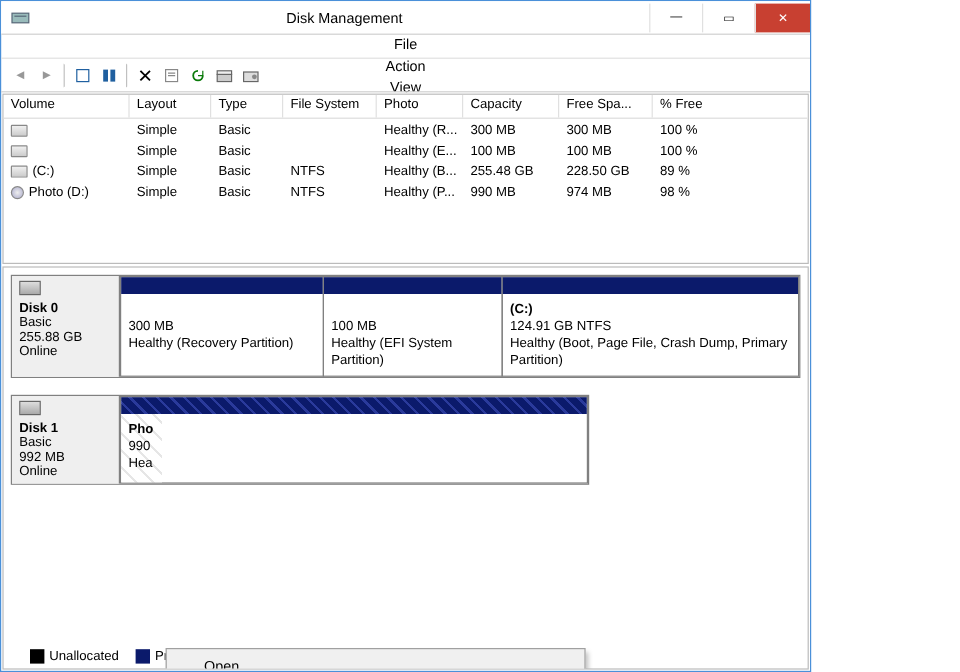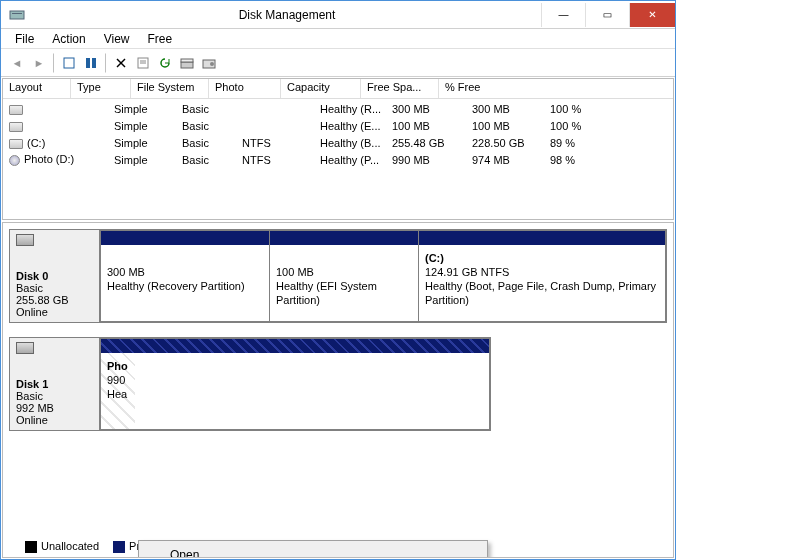--- a/index.html
+++ b/index.html
@@ -4,41 +4,41 @@
 <style>
   * { box-sizing: border-box; }
   html, body { margin:0; padding:0; font-family: "Segoe UI", Tahoma, sans-serif; font-size:12px; color:#000; background:#fff; }
   .window { width:676px; height:560px; border:1px solid #4a90d9; display:flex; flex-direction:column; background:#fff; }
   .titlebar { height:28px; background:#fff; display:flex; align-items:center; border-bottom:1px solid #d0d0d0; }
   .titlebar-title { flex:1; text-align:center; font-size:12px; }
   .titlebar-icon { width:24px; height:24px; margin:2px 4px; display:flex; align-items:center; justify-content:center; }
   .winbtns { display:flex; }
   .winbtn { width:44px; height:24px; display:flex; align-items:center; justify-content:center; font-size:10px; border-left:1px solid #e0e0e0; }
   .winbtn.close { background:#c84031; color:#fff; width:46px; }
-  .menubar { height:20px; display:flex; padding:0 6px; gap:2px; align-items:center; border-bottom:1px solid #e0e0e0; }
+  .menubar { height:20px; display:flex; padding:0 6px; gap:2px; align-items:center; border-bottom:1px solid #e0e0e0;flex-direction:column; }
   .menuitem { padding:1px 8px; }
   .toolbar { height:28px; display:flex; align-items:center; padding:0 6px; gap:2px; border-bottom:1px solid #d0d0d0; }
   .tbtn { width:20px; height:20px; display:flex; align-items:center; justify-content:center; border:1px solid transparent; font-size:11px; }
   .tbtn.sep { width:2px; border-left:1px solid #c0c0c0; margin:0 2px; }
   .tbtn.dis { opacity:0.4; }
   .listpane { flex:0 0 auto; border:1px solid #bbb; margin:1px; height:142px; overflow:hidden; }
   .listhead { display:flex; background:#fff; border-bottom:1px solid #ddd; height:20px; }
   .col { border-right:1px solid #e0e0e0; padding:2px 6px; font-size:11px; overflow:hidden; white-space:nowrap; }
   .c0{width:105px}.c1{width:68px}.c2{width:60px}.c3{width:78px}.c4{width:72px}.c5{width:80px}.c6{width:78px}.c7{width:60px; border-right:none;}
   .listrows { }
   .listrow { display:flex; height:17px; align-items:flex-end; }
   .cell { padding:1px 6px; font-size:11px; overflow:hidden; white-space:nowrap; }
   .volicon { display:inline-block; width:14px; height:10px; border:1px solid #888; background:linear-gradient(#f0f0f0,#ccc); border-radius:1px; margin-right:4px; vertical-align:middle; }
   .volicon.cd { border-radius:50%; width:11px; height:11px; background:radial-gradient(#eee,#aac); }
   .graphpane { flex:1; border:1px solid #bbb; margin:1px; overflow:hidden; position:relative; }
   .diskrow { display:flex; border:1px solid #808080; margin:6px 6px 0 6px; }
   .diskrow2 { margin-top:14px; }
   .diskinfo { width:90px; border-right:1px solid #808080; padding:4px 6px; font-size:11px; background:#efefef; }
   .diskinfo .di-icon { display:inline-block; width:18px; height:12px; border:1px solid #666; background:linear-gradient(#ddd,#aaa); margin-bottom:2px; }
-  .diskinfo b { display:block;margin-top:20px; }
+  .diskinfo b { display:block; }
   .parts { display:flex; flex:1; }
   .part { border:1px solid #808080; margin:0; position:relative; display:flex; flex-direction:column; }
   .part .bar { height:14px; background:#0b1a6b; }
   .part .bar.hatch { background:repeating-linear-gradient(45deg,#0b1a6b 0 6px,#2a3a9b 6px 8px); }
   .part .ptxt { padding:6px 6px; font-size:11px; line-height:14px; flex:1; }
   .part.hatchbg .ptxt { background:repeating-linear-gradient(45deg,#fff 0 8px,#e6e6e6 8px 10px); }
   .part + .part { margin-left:-1px; }
   .legend { position:absolute; left:22px; bottom:4px; display:flex; gap:14px; font-size:11px; align-items:center; }
   .swatch { display:inline-block; width:12px; height:12px; margin-right:4px; vertical-align:middle; }
   .sw-black{background:#000;} .sw-blue{background:#0b1a6b;}
@@ -115,20 +115,21 @@
     <div class="tbtn">
         <svg width="14" height="12">
           <rect x="1" y="3" width="12" height="8" fill="#ddd" stroke="#666"></rect>
           <circle cx="10" cy="7" r="2" fill="#888"></circle>
         </svg>
       </div>
   </div>
 
   <div class="listpane">
     <div class="listhead">
+      <div class="col c0">Volume</div>
       <div class="col c1">Layout</div>
       <div class="col c2">Type</div>
       <div class="col c3">File System</div>
       <div class="col c4">Photo</div>
       <div class="col c5">Capacity</div>
       <div class="col c6">Free Spa...</div>
       <div class="col c7">% Free</div>
     </div>
     <div class="listrows">
       <div class="listrow">

